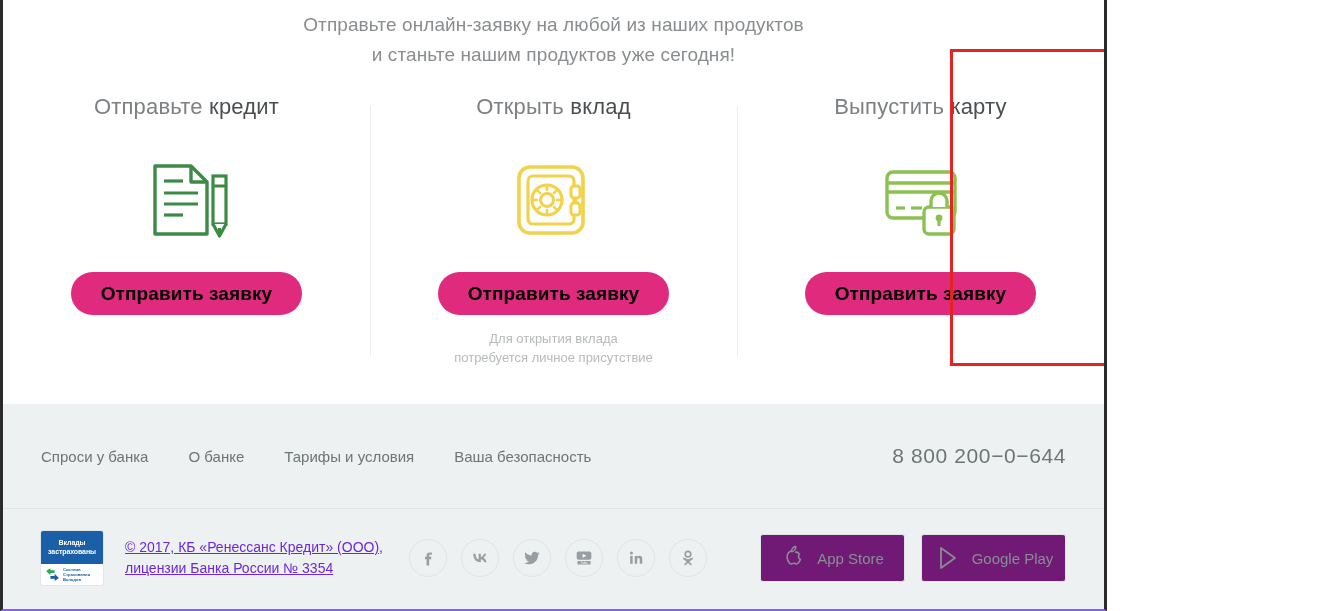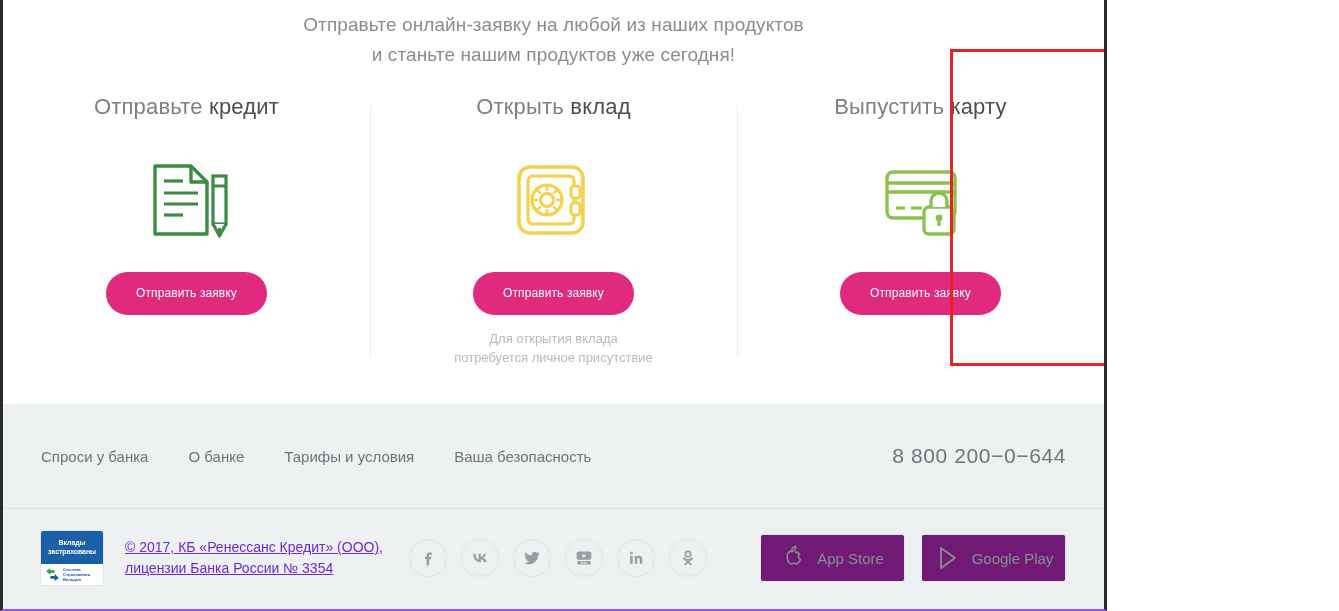--- a/index.html
+++ b/index.html
@@ -72,26 +72,26 @@
     height: 96px;
     margin-top: 32px;
     display: flex;
     align-items: center;
     justify-content: center;
   }
 
   .btn-apply {
     margin-top: 24px;
     background: #e02a7e;
-    color: #ffffff;
+    color: #000000;
     border: none;
     border-radius: 24px;
-    font-size: 12px;
+    font-size: 19px;
     font-family: "Liberation Sans", sans-serif;
-    font-weight: 400;
+    font-weight: 700;
     padding: 0 30px;
     height: 43px;
     line-height: 43px;
     cursor: pointer;
     white-space: nowrap;
     letter-spacing: 0.1px;
   }
 
   .card-note {
     margin-top: 14px;

